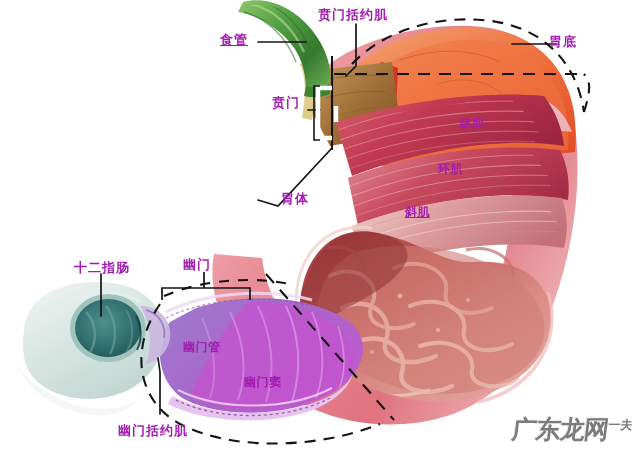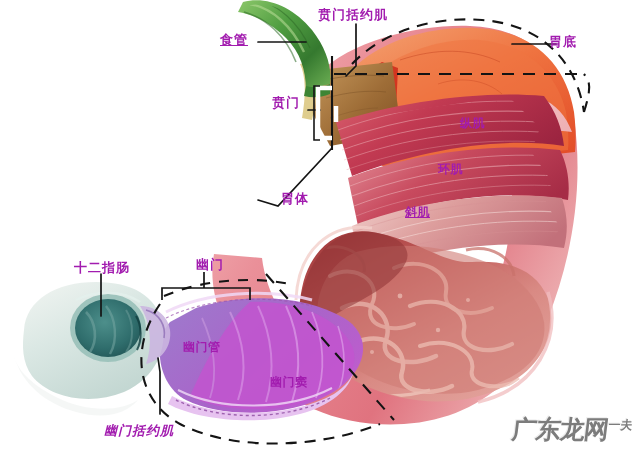--- a/index.html
+++ b/index.html
@@ -383,25 +383,25 @@
   <div class="lbl sm" style="left:415px; top:117px;padding-left:45px;">纵肌</div>
 
   <div class="lbl sm" style="left:438px; top:163px;">环肌</div>
 
   <div class="lbl sm" style="left:405px; top:206px;text-decoration:underline;">斜肌</div>
 
   <div class="lbl" style="left:233px; top:192px;margin-left:48px;">胃体</div>
 
   <div class="lbl" style="left:74px; top:261px;">十二指肠</div>
 
-  <div class="lbl" style="left:196px; top:258px;">幽门</div>
+  <div class="lbl" style="left:183px; top:258px;">幽门</div>
 
   <div class="lbl sm" style="left:183px; top:341px;text-align:right;">幽门管</div>
 
-  <div class="lbl sm" style="left:270px; top:376px;">幽门窦</div>
-
-  <div class="lbl" style="left:104px; top:424px;font-style:italic;">幽门括约肌</div>
+  <div class="lbl sm" style="left:244px; top:376px;">幽门窦</div>
+
+  <div class="lbl" style="left:118px; top:424px;">幽门括约肌</div>
 
   <div class="watermark">
     <span>广东龙网</span><span class="tail">一夫</span>
   </div>
 
 </div>
 
 </body></html>

